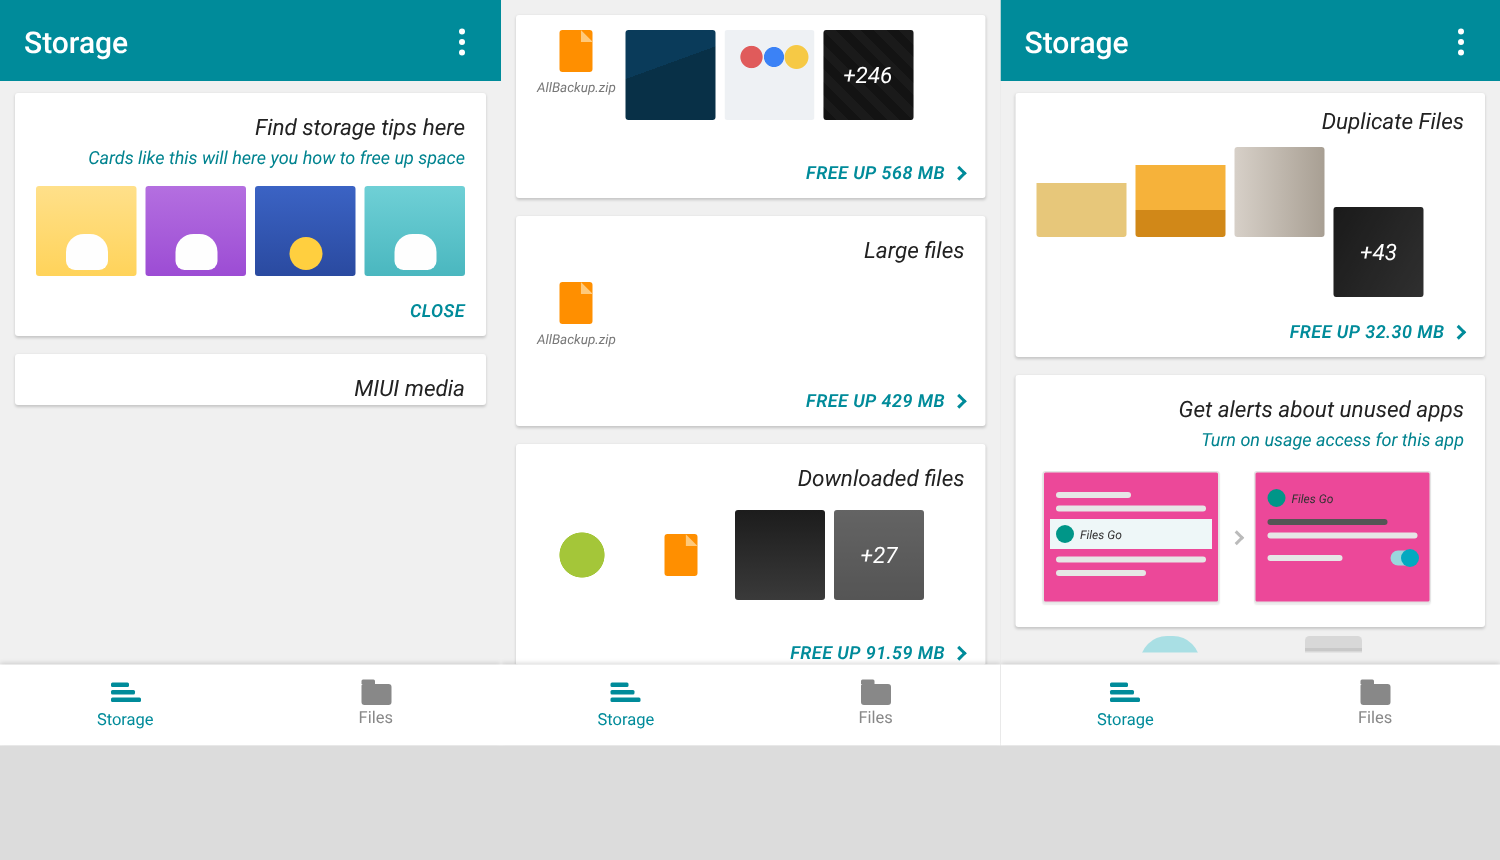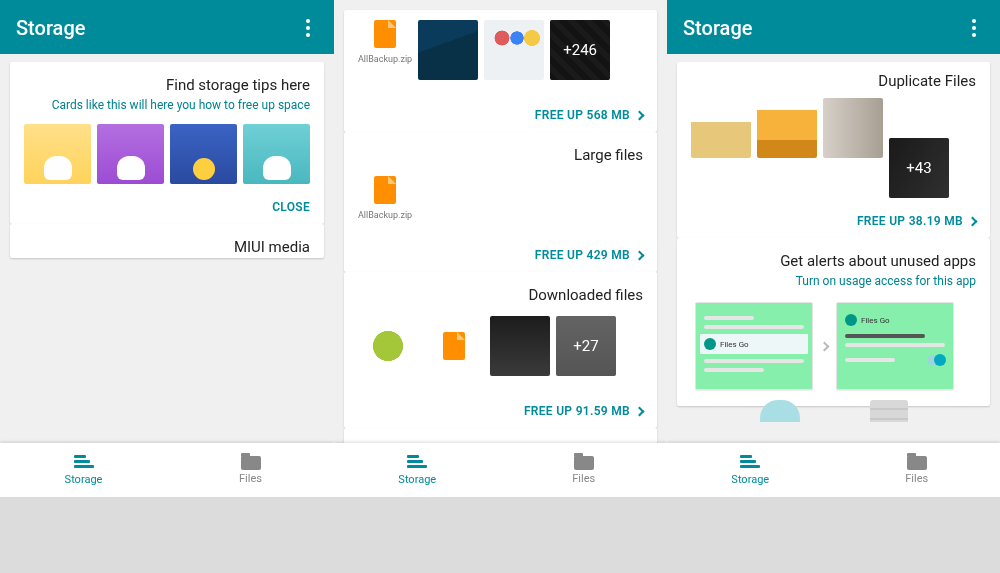--- a/index.html
+++ b/index.html
@@ -17,21 +17,21 @@
   .usage-area { background: linear-gradient(#008b9a,#0098a6 50%, #32a3ac); color:#fff; padding: 16px 16px 24px 16px; }
   .usage-row { display:flex; align-items:center; gap:12px; }
   .phone-icon { width:20px; height:30px; border:2px solid #fff; border-radius:3px; position:relative; }
   .phone-icon::after { content:""; position:absolute; bottom:2px; left:50%; transform:translateX(-50%); width:4px; height:4px; background:#fff; border-radius:50%; }
   .usage-text { display:flex; align-items:baseline; gap:6px; flex-wrap:wrap;}
   .usage-big { font-size:22px; font-weight:500; }
   .usage-small { font-size:13px; opacity:.95; }
   .progress-track { margin-top:8px; margin-left:32px; height:4px; background:rgba(255,255,255,.35); border-radius:2px; width:240px; overflow:hidden; }
   .progress-fill { height:100%; background:#fff; width:26%; border-radius:2px; }
 
-  .cards { padding:8px 10px; display:flex; flex-direction:column; overflow:hidden; flex:1; }
+  .cards { padding:8px 10px; display:flex; flex-direction:column; gap:12px; overflow:hidden; flex:1;font-style:italic; }
   .cards-nohdr { padding-top:10px; }
   .card { background:#fff; border-radius:2px; box-shadow:0 1px 2px rgba(0,0,0,.18); padding:14px 14px 10px 14px; }
   .card-title { font-size:15px; color:#222; font-weight:400; }
   .card-sub { font-size:12px; color:#00838f; margin-top:4px; }
   .card-sub-grey { font-size:12px; color:#777; margin-top:4px; }
   .thumbs { display:flex; gap:6px; margin-top:12px; }
   .thumb { flex:1; height:60px; border-radius:2px; background:#ddd; position:relative; overflow:hidden; display:flex; align-items:center; justify-content:center;}
   .thumb.square { flex:none; width:60px; }
   .thumb .overlay-count { position:absolute; inset:0; background:rgba(0,0,0,.55); color:#fff; display:flex; align-items:center; justify-content:center; font-size:15px; }
   .thumbs-capped { margin-bottom:18px; }
@@ -52,21 +52,21 @@
   .ni-storage span:nth-child(2){width:16px;}
   .ni-storage span:nth-child(3){width:20px;}
   .ni-folder { width:20px; height:14px; background:currentColor; border-radius:1px 2px 2px 2px; position:relative;}
   .ni-folder::before{content:"";position:absolute;top:-3px;left:0;width:9px;height:3px;background:currentColor;border-radius:1px 1px 0 0;}
 
   .file-ico { width:22px; height:28px; background:#ff8f00; border-radius:2px; position:relative; }
   .file-ico::after{content:"";position:absolute;top:0;right:0;width:8px;height:8px;background:#ffc97a;clip-path:polygon(0 0,100% 100%,0 100%);}
   .file-wrap { display:flex; flex-direction:column; align-items:center; gap:6px; font-size:9px; color:#777; flex:none;}
 
   .settings-illus { display:flex; align-items:center; gap:8px; margin:14px 4px 6px 4px;}
-  .set-panel { width:118px; height:88px; background:#86efac; border:1px solid #e4e4e4; border-radius:2px; padding:8px; font-size:8px; color:#333; box-shadow:0 1px 1px rgba(0,0,0,.08);}
+  .set-panel { width:118px; height:88px; background:#ec4899; border:1px solid #e4e4e4; border-radius:2px; padding:8px; font-size:8px; color:#333; box-shadow:0 1px 1px rgba(0,0,0,.08);}
   .set-line { height:4px; background:#e6e6e6; border-radius:2px; margin:5px 0;}
   .set-line.dark { background:#555; }
   .set-row { display:flex; align-items:center; gap:4px; padding:3px 0;}
   .set-circ { width:12px; height:12px; border-radius:50%; background:#009688;}
   .set-label { font-size:8px; color:#333;}
   .toggle-on { width:18px; height:10px; background:#9ad7dd; border-radius:6px; position:relative; margin-left:auto;}
   .toggle-on::after{content:"";position:absolute;right:-1px;top:-1px;width:12px;height:12px;background:#03a9c0;border-radius:50%;}
 
   
   .art-a{background:linear-gradient(#ffe08a,#ffd35a);} 
@@ -229,21 +229,21 @@
       <div class="card-title" style="margin-bottom:8px;">Duplicate Files</div>
       <div class="thumbs" style="margin-top:4px;">
         <div class="thumb square art-dup1"></div>
         <div class="thumb square art-dup2"></div>
         <div class="thumb square art-dup3"></div>
         <div class="thumb square art-dup4">
             <div class="overlay-count">+43</div>
           </div>
       </div>
       <div class="action-row">
-        <span class="action-txt">FREE UP 38.19 MB</span>
+        <span class="action-txt">FREE UP 32.30 MB</span>
         <span class="chev"></span>
       </div>
     </div>
 
     <div class="card">
       <div class="card-title">Get alerts about unused apps</div>
       <div class="card-sub">Turn on usage access for this app</div>
       <div class="settings-illus">
         <div class="set-panel">
           <div class="set-line" style="width:50%;"></div>

